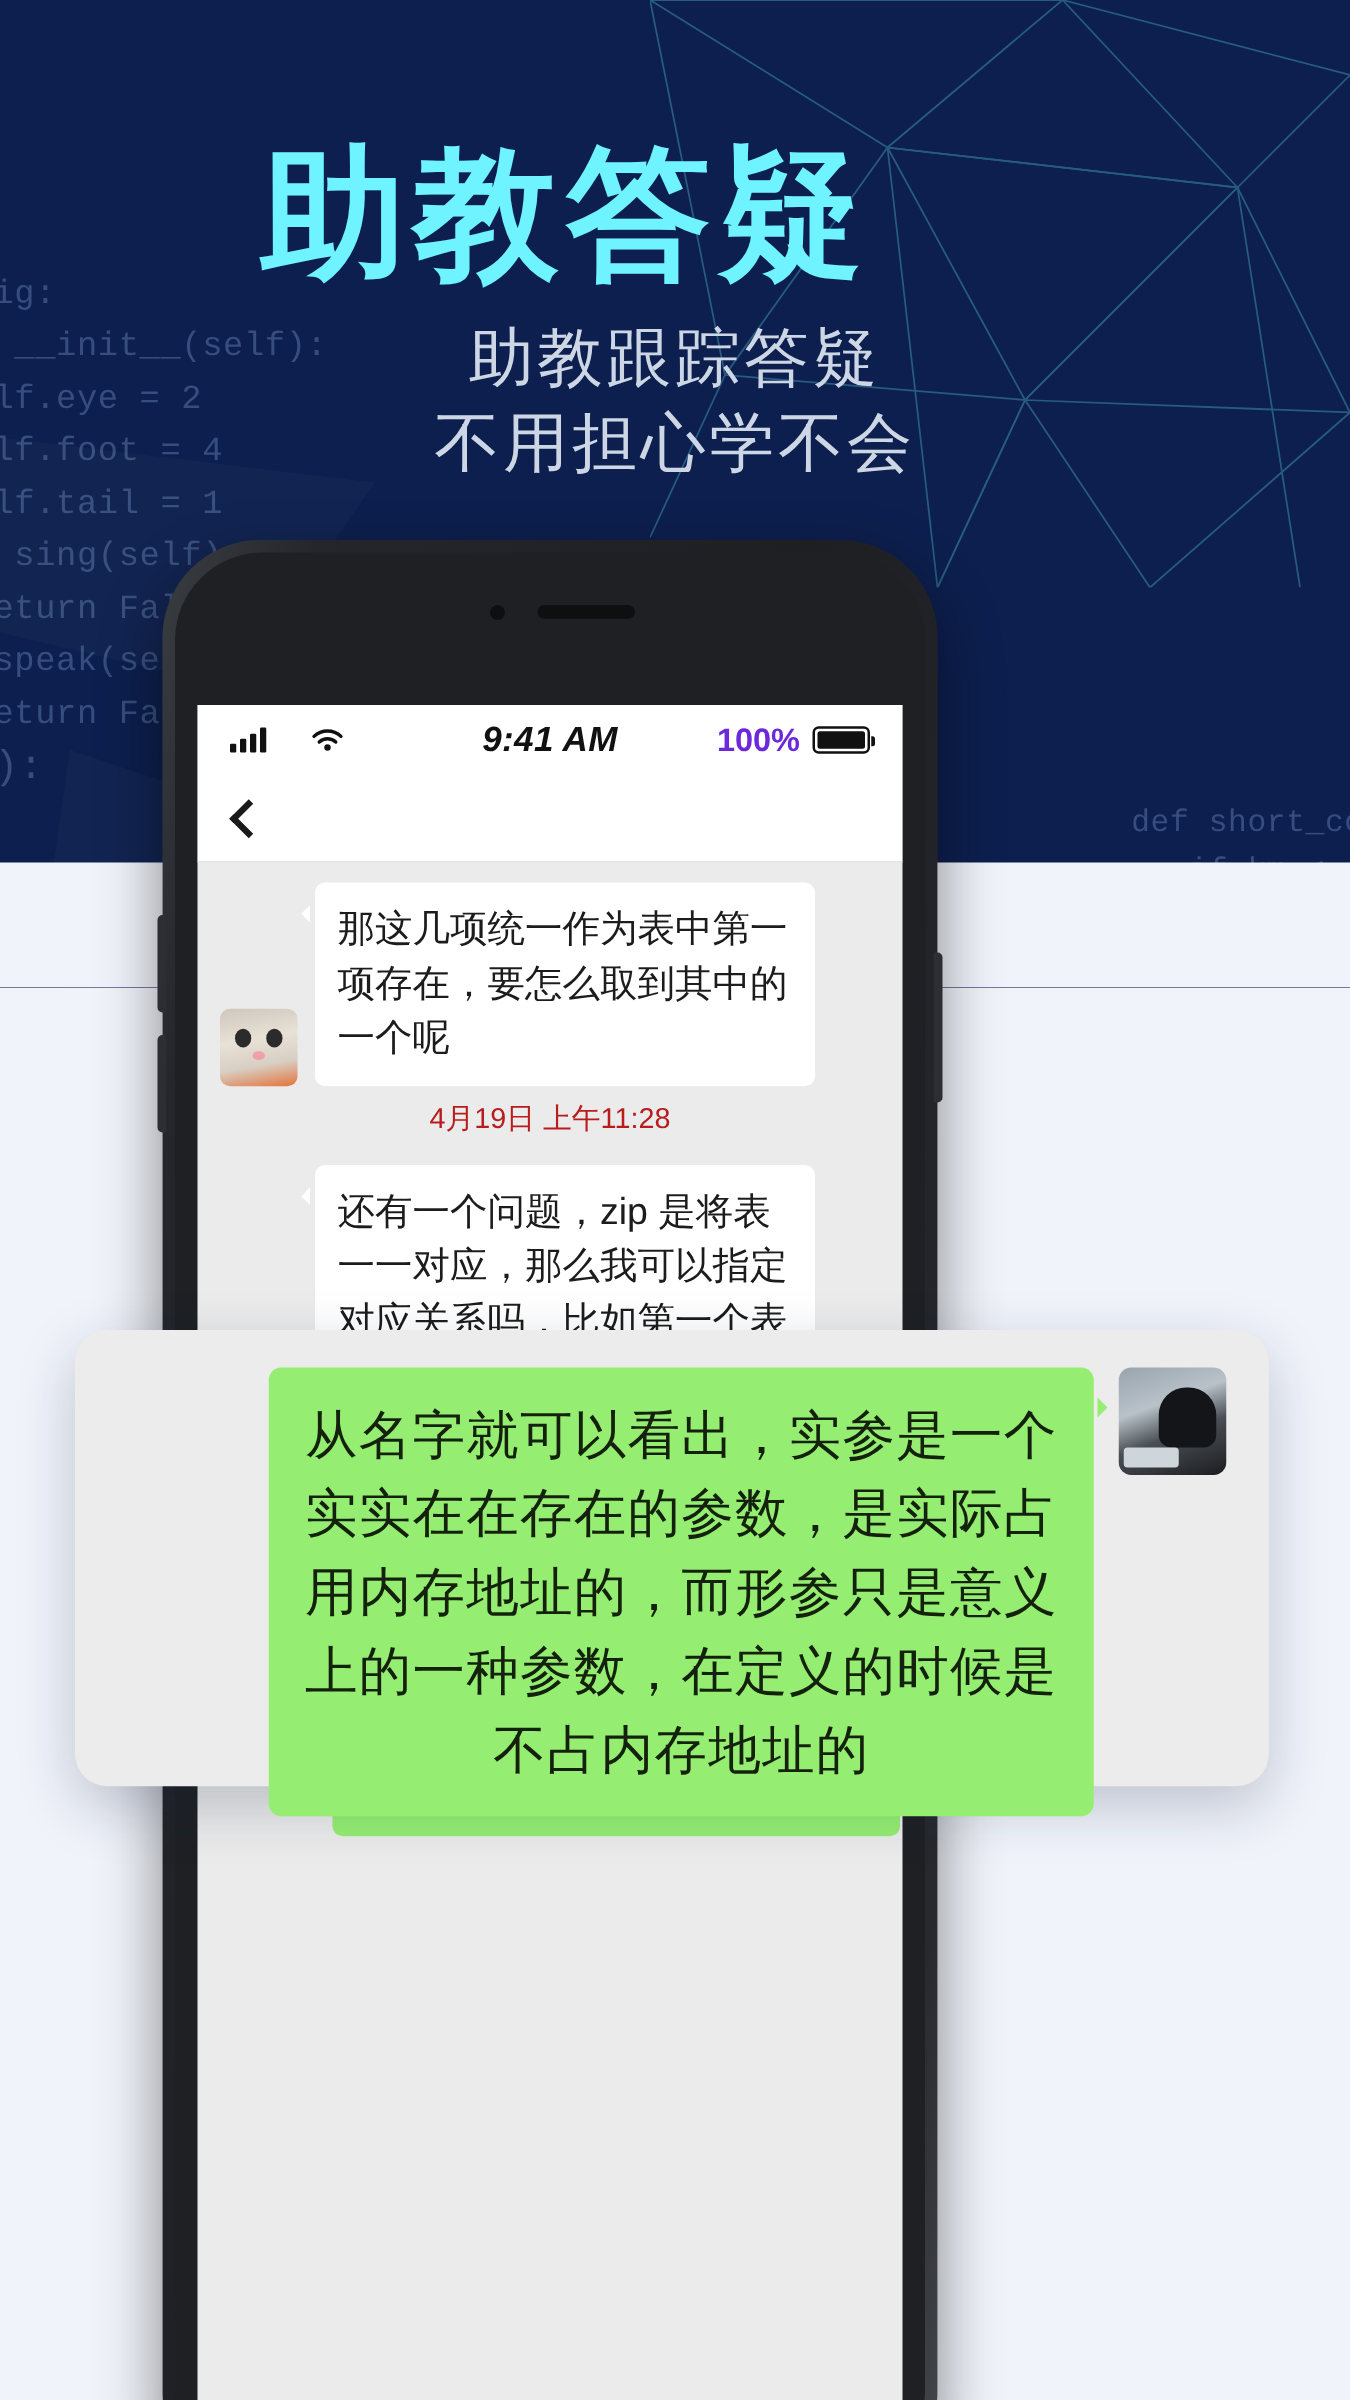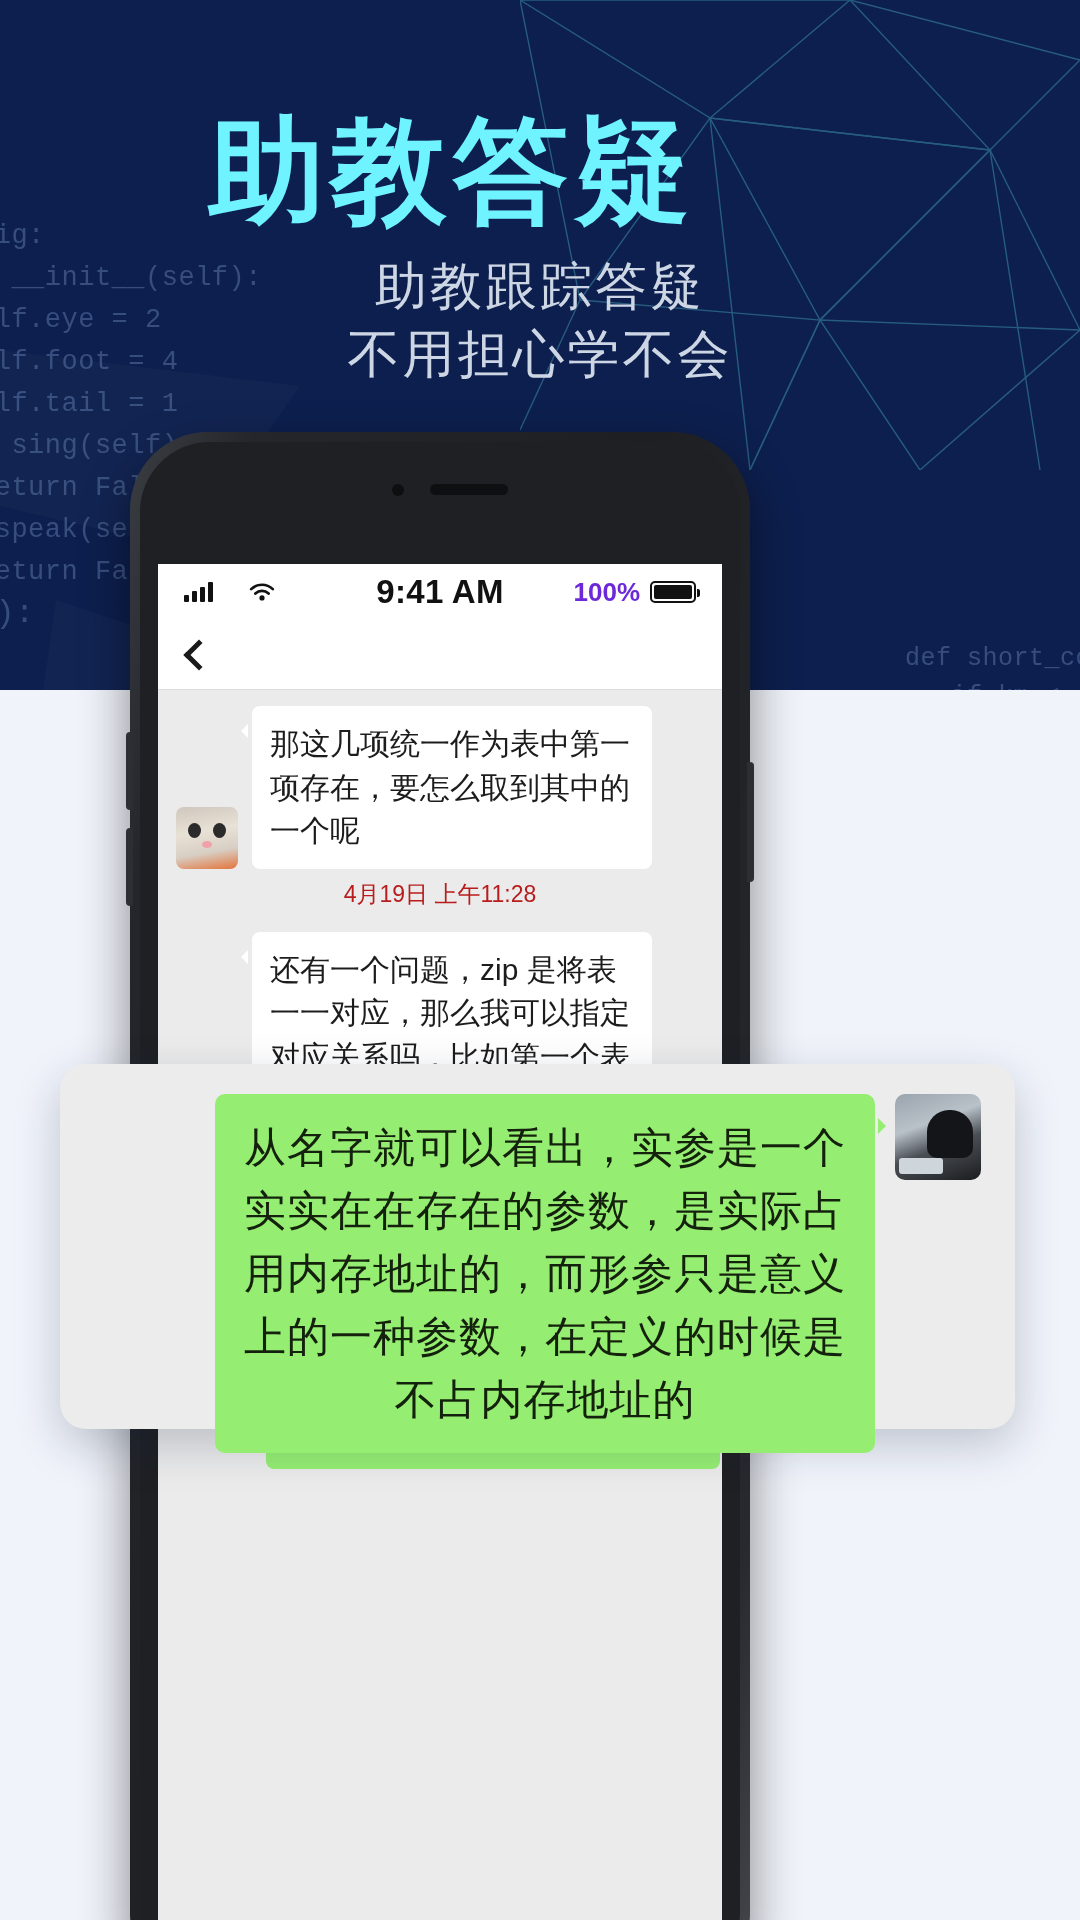--- a/index.html
+++ b/index.html
@@ -94,21 +94,21 @@
   }
 
   
   .statusbar {
     height: 56px; background: #fff; display: flex; align-items: center;
     padding: 0 26px; position: relative;
   }
   .sb-left { display: flex; align-items: center; gap: 34px; }
   .sb-time {
     position: absolute; left: 0; right: 0; text-align: center;
-    font-size: 33px; font-weight: 600; color: #111; letter-spacing: .3px;
+    font-size: 28px; font-weight: 600; color: #111; letter-spacing: .3px; font-style: italic;
   }
   .sb-right {
     margin-left: auto; display: flex; align-items: center; gap: 10px;
     font-size: 26px; font-weight: 600; color: #6d28d9;
   }
   .bars { display: flex; align-items: flex-end; gap: 3px; height: 20px; }
   .bars i { display: block; width: 5px; background: #111; border-radius: 1px; }
   .bars i:nth-child(1){height:7px}.bars i:nth-child(2){height:11px}
   .bars i:nth-child(3){height:15px}.bars i:nth-child(4){height:20px}
   .batt {

